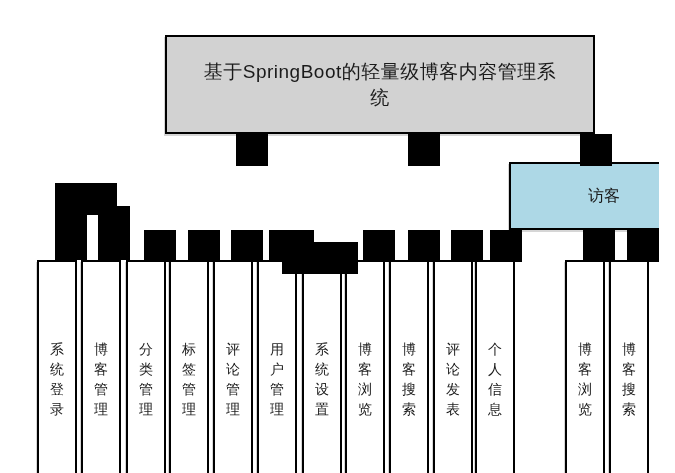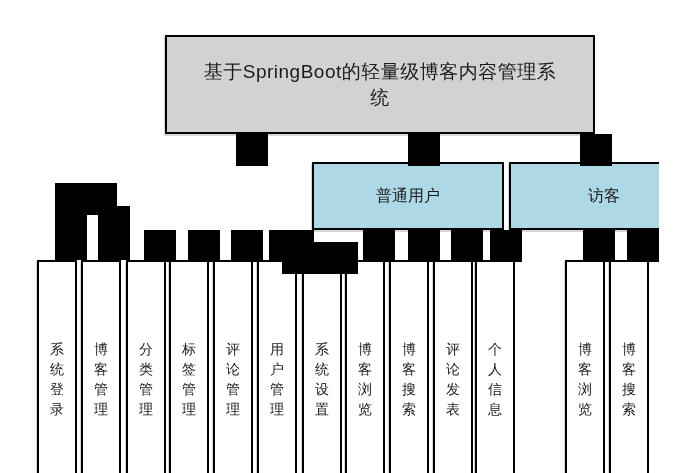--- a/index.html
+++ b/index.html
@@ -58,23 +58,20 @@
 </style>
 </head>
 <body>
 
 <div class="canvas">
 
   <div class="box root">
     <span>基于SpringBoot的轻量级博客内容管理系统</span>
   </div>
 
-  <div class="box role role-user">
-    <span>普通用户</span>
-  </div>
   <div class="box role role-guest">
     <span>访客</span>
   </div>
 
   <div class="box leaf lf1">
     <span>系
 统
 登
 录</span>
   </div>

